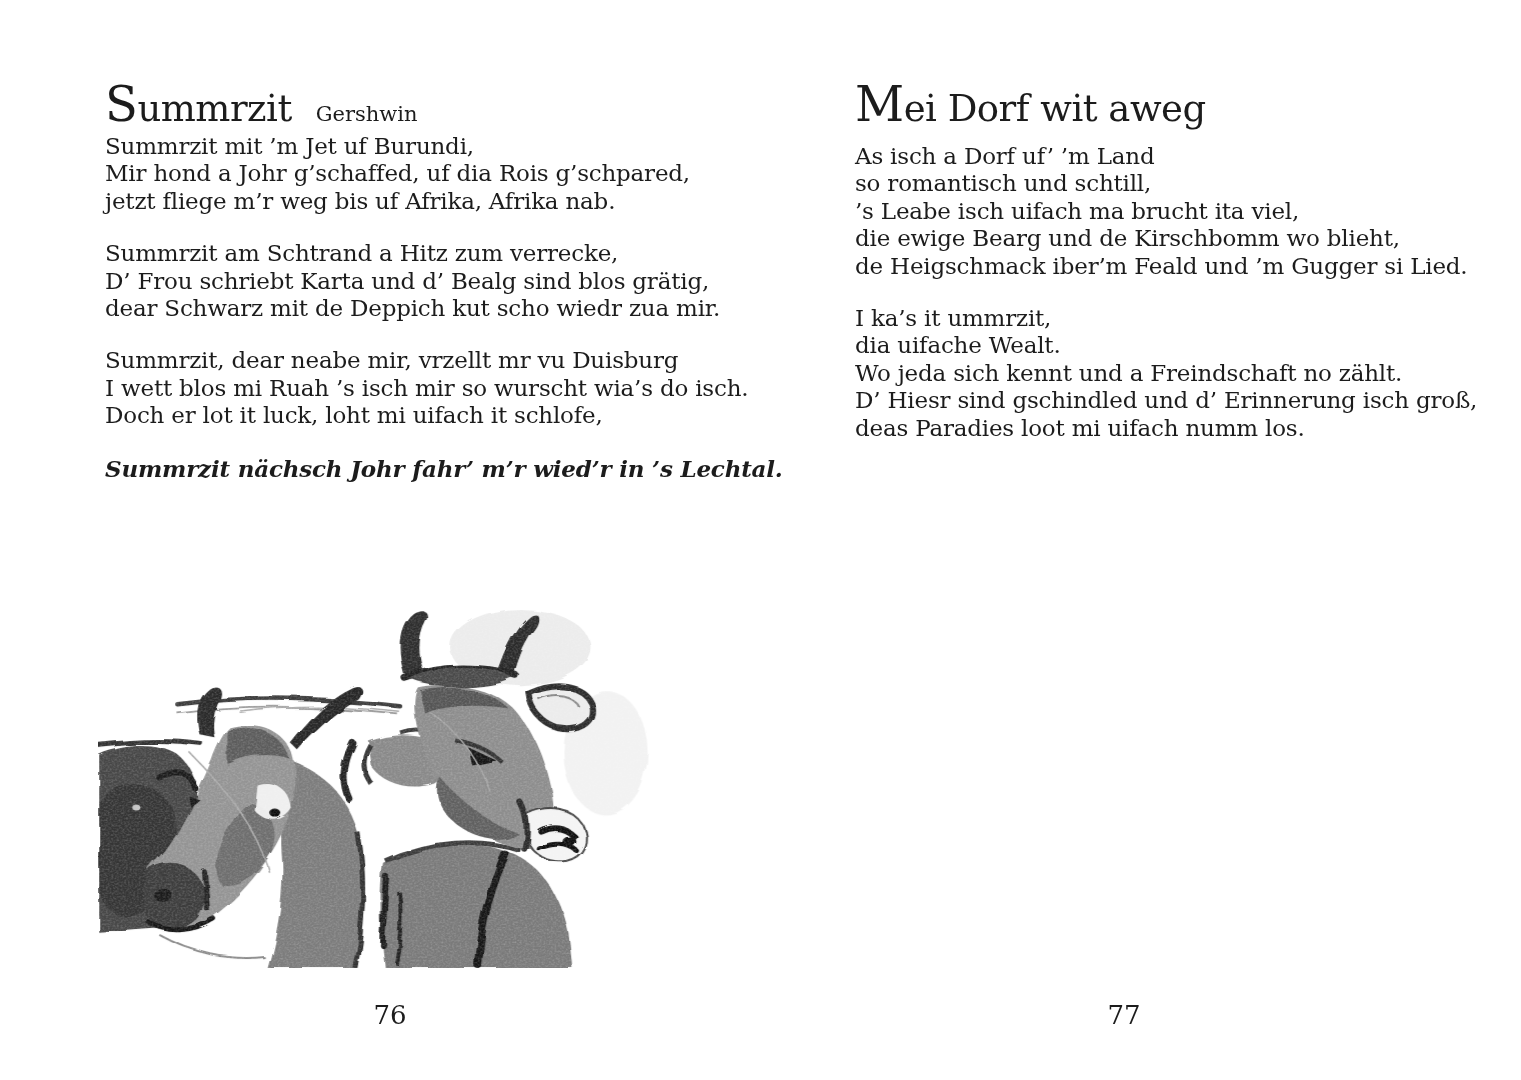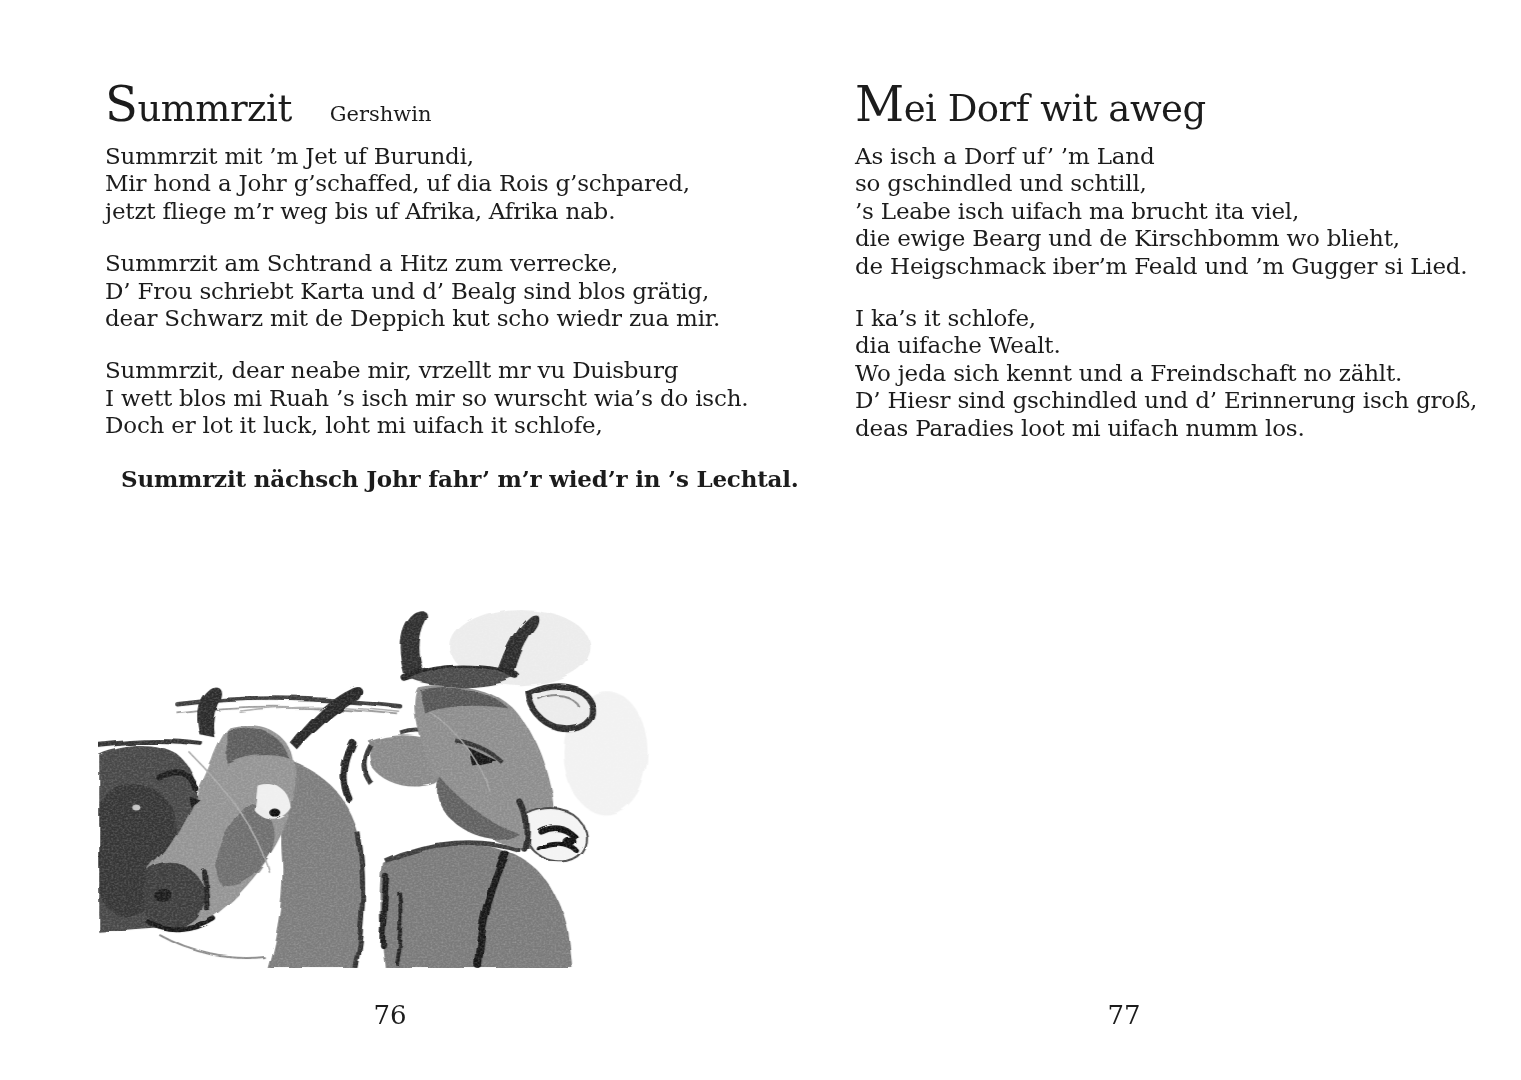--- a/index.html
+++ b/index.html
@@ -10,28 +10,28 @@
   .spread{position:absolute;inset:0;}
   .page{position:absolute;top:0;height:1080px;}
   .page.left{left:0;width:760px;}
   .page.right{left:760px;width:761px;}
 
   .title{position:absolute;display:flex;align-items:baseline;margin:0;font-weight:normal;letter-spacing:-0.5px;}
   .page.left  .title{left:105px;top:80px;}
   .page.right .title{left:95px;top:80px;}
   .initial{font-size:48px;line-height:1;}
   .trest{font-size:37px;line-height:1;}
-  .subtitle{font-size:21px;margin-left:38px;letter-spacing:0;}
+  .subtitle{font-size:21px;margin-left:24px;letter-spacing:0;}
 
   .poem{position:absolute;font-size:23px;line-height:27.4px;letter-spacing:-0.2px;}
-  .page.left  .poem{left:105px;top:143px;}
+  .page.left  .poem{left:105px;top:133px;}
   .page.right .poem{left:95px;top:143px;}
   .stanza{margin:0 0 25px 0;}
   .line{display:block;white-space:nowrap;}
-  .refrain{font-weight:bold;margin:25px 0 0 16px;white-space:nowrap;}
+  .refrain{font-weight:bold;margin:25px 0 0 0;white-space:nowrap;font-style:italic;}
 
   figure.illustration{margin:0;padding:0;position:absolute;}
   figure.cows{left:98px;top:592px;width:584px;height:376px;}
   figure svg{width:100%;height:100%;display:block;}
 
   .pagenum{position:absolute;top:1000px;font-size:26px;text-align:center;}
   .page.left  .pagenum{left:105px;width:570px;}
   .page.right .pagenum{left:84px;width:560px;}
 </style>
 </head>
@@ -154,27 +154,27 @@
 
   <section class="page right">
     <h1 class="title">
       <span class="initial">M</span>
         <span class="trest">ei Dorf wit aweg</span>
     </h1>
 
     <div class="poem">
       <p class="stanza">
         <span class="line">As isch a Dorf uf’ ’m Land</span>
-        <span class="line">so gschindled und schtill,</span>
+        <span class="line">so romantisch und schtill,</span>
         <span class="line">’s Leabe isch uifach ma brucht ita viel,</span>
         <span class="line">die ewige Bearg und de Kirschbomm wo blieht,</span>
         <span class="line">de Heigschmack iber’m Feald und ’m Gugger si Lied.</span>
       </p>
       <p class="stanza">
-        <span class="line">I ka’s it schlofe,</span>
+        <span class="line">I ka’s it ummrzit,</span>
         <span class="line">dia uifache Wealt.</span>
         <span class="line">Wo jeda sich kennt und a Freindschaft no zählt.</span>
         <span class="line">D’ Hiesr sind gschindled und d’ Erinnerung isch groß,</span>
         <span class="line">deas Paradies loot mi uifach numm los.</span>
       </p>
     </div>
 
     <div class="pagenum">77</div>
   </section>
 

